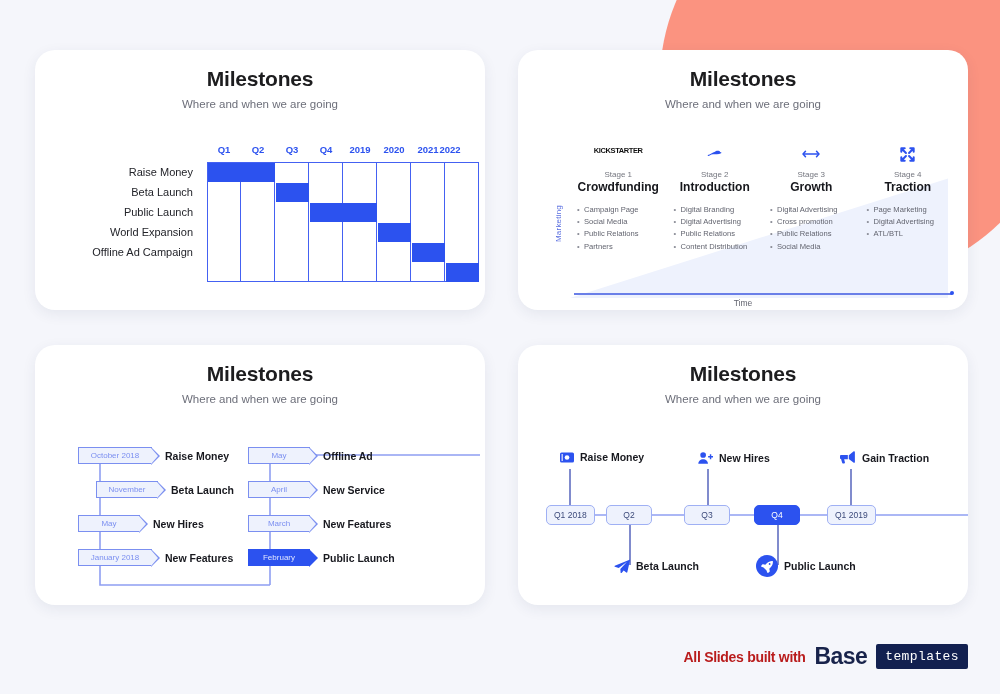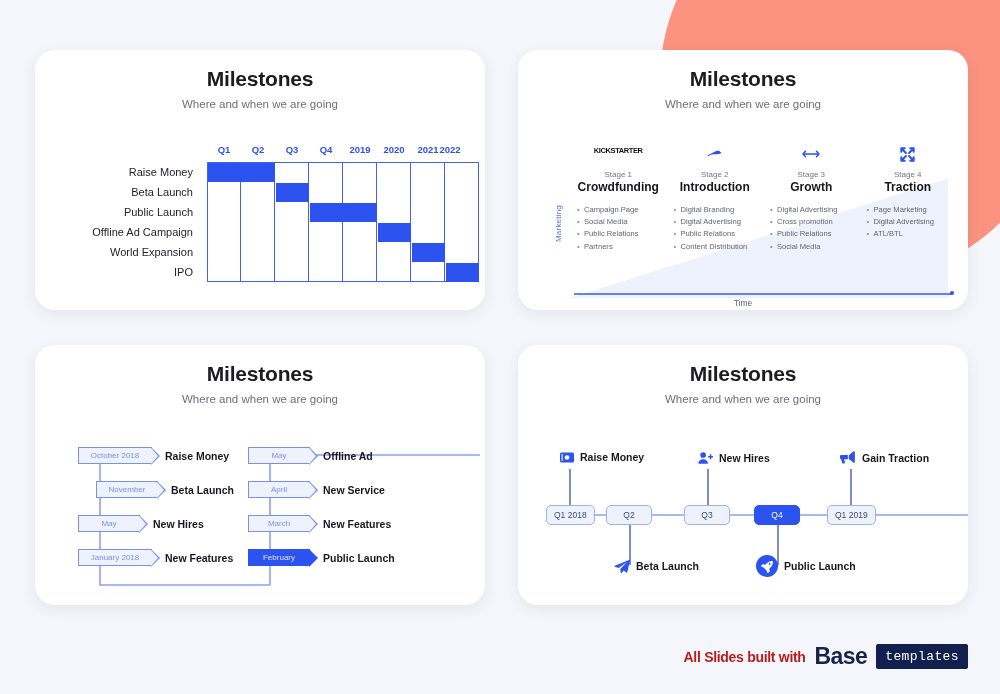--- a/index.html
+++ b/index.html
@@ -156,23 +156,22 @@
         <div class="ghead" style="left: 274px; width: 34px;">Q4</div>
         <div class="ghead" style="left: 308px; width: 34px;">2019</div>
         <div class="ghead" style="left: 342px; width: 34px;">2020</div>
         <div class="ghead" style="left: 376px; width: 34px;">2021</div>
         <div class="ghead" style="left: 398px; width: 34px;">2022</div>
       </div>
     <div class="gantt-labels" id="gantt-labels">
         <div>Raise Money</div>
         <div>Beta Launch</div>
         <div>Public Launch</div>
+        <div>World Expansion</div>
         <div>Offline Ad Campaign</div>
-        <div>World Expansion</div>
-        <div>IPO</div>
       </div>
     <div class="gantt-grid" id="gantt-grid">
         <div class="gcell"></div>
         <div class="gcell"></div>
         <div class="gcell"></div>
         <div class="gcell"></div>
         <div class="gcell"></div>
         <div class="gcell"></div>
         <div class="gcell"></div>
         <div class="gcell"></div>

